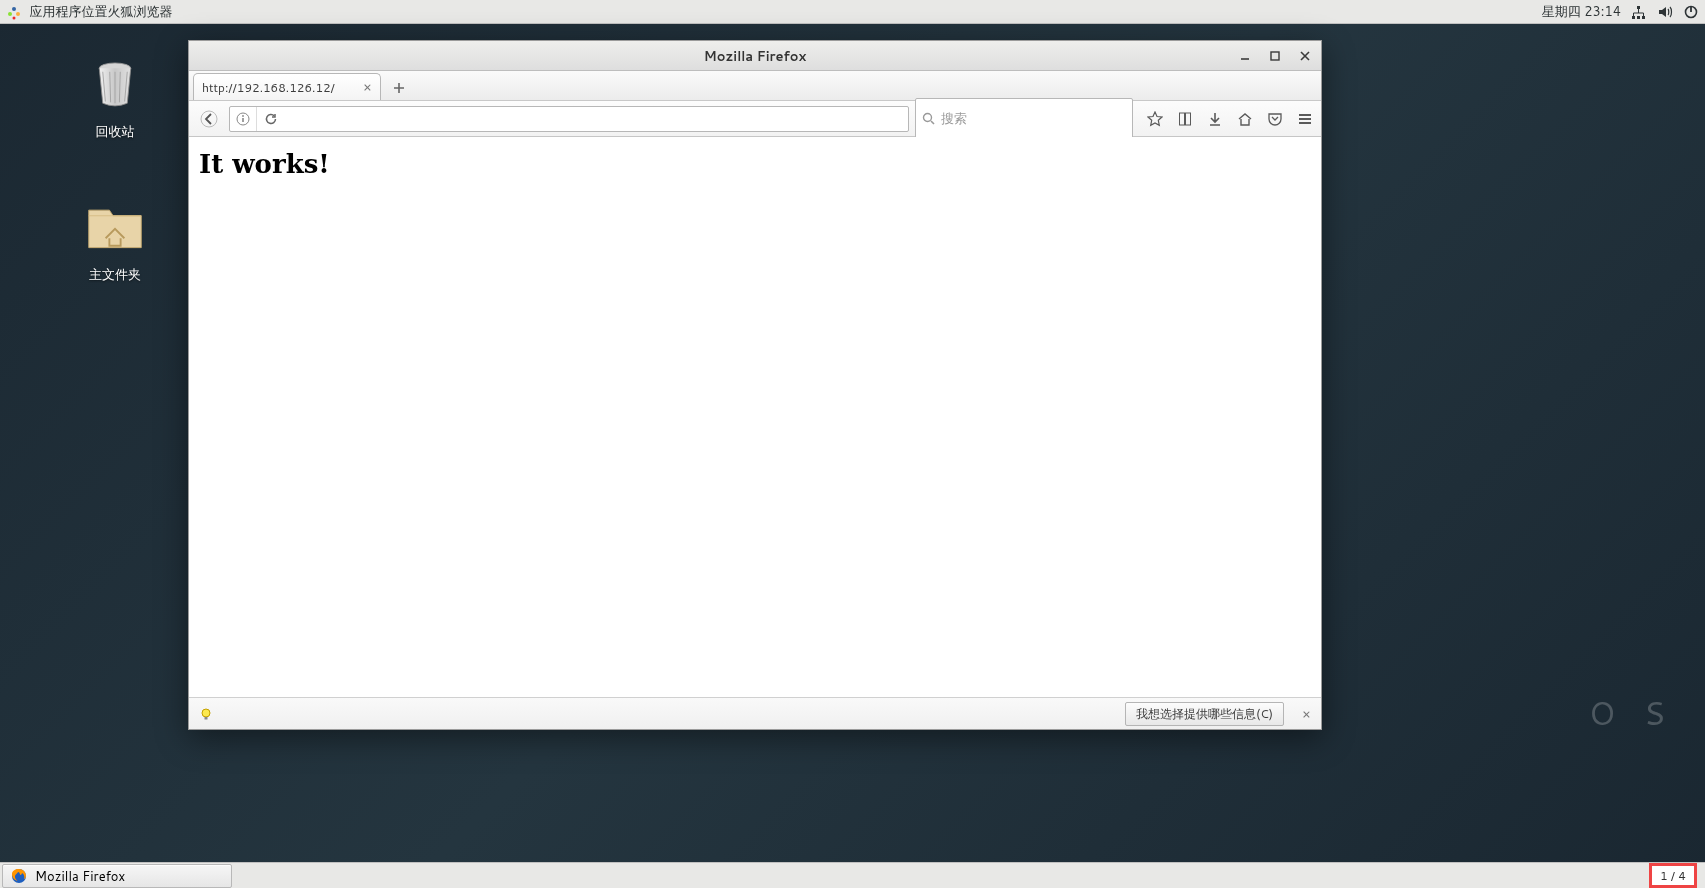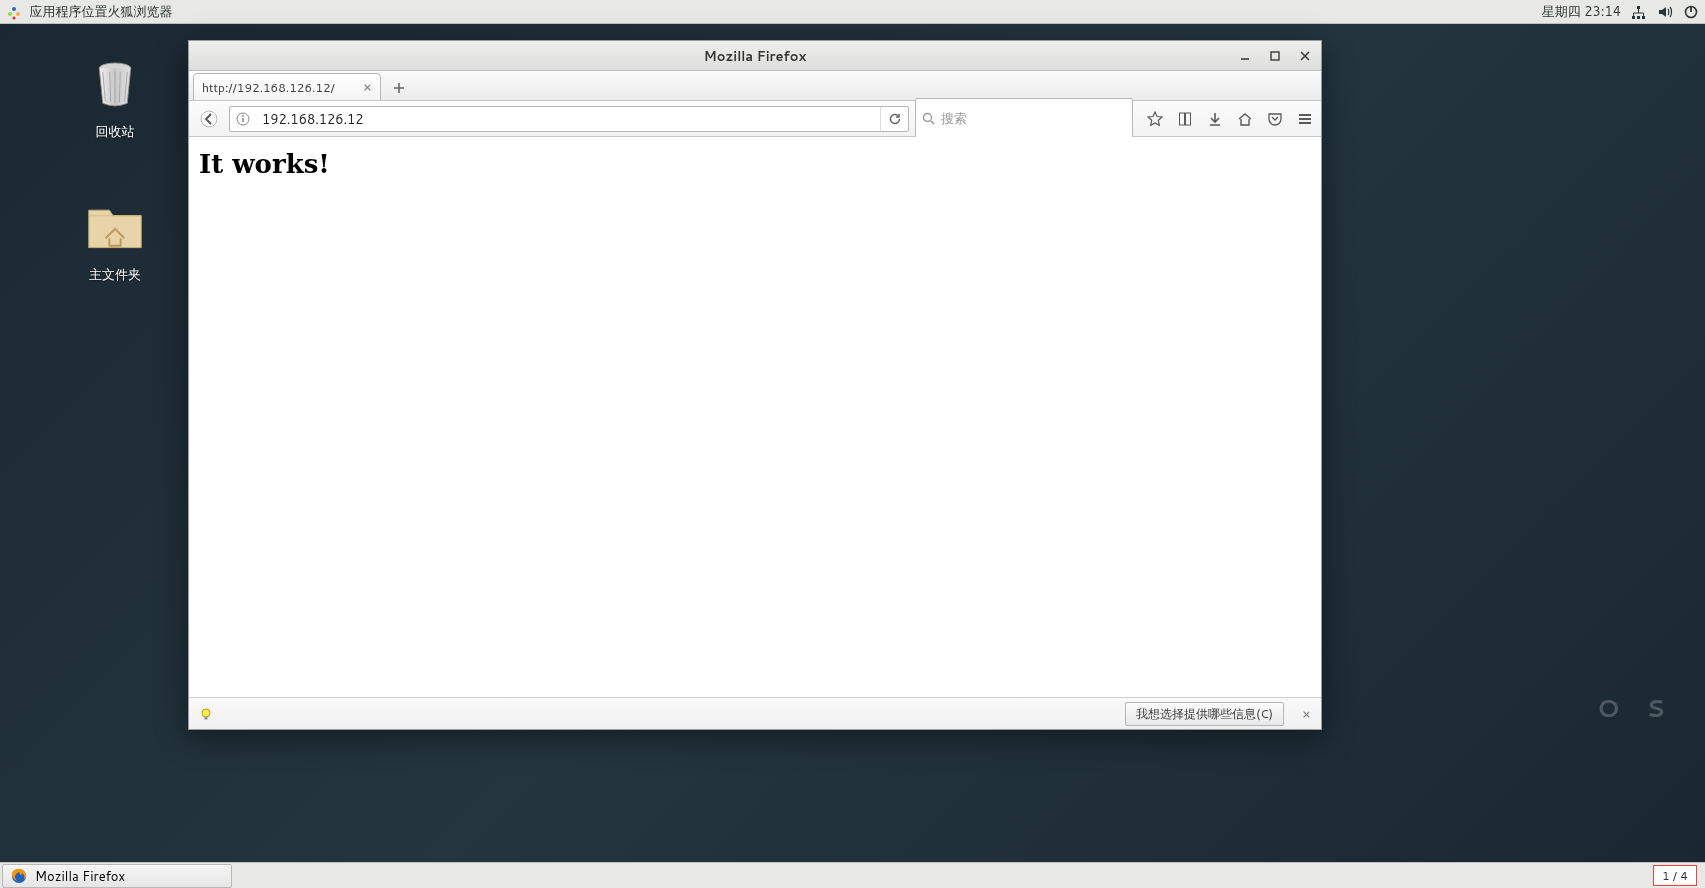--- a/index.html
+++ b/index.html
@@ -15,21 +15,21 @@
 .top-panel .tray-icon { width: 16px; height: 16px; display: inline-flex; align-items: center; justify-content: center; }
 
 
 .desktop-icon { position: absolute; width: 90px; text-align: center; color: #fff; font-size: 13px; }
 .desktop-icon .icon-box { width: 64px; height: 64px; margin: 0 auto 6px; display: flex; align-items: center; justify-content: center; }
 .desktop-icon .label { text-shadow: 0 1px 2px rgba(0,0,0,.6); }
 .trash-icon { position: absolute; top: 52px; left: 70px; }
 .home-icon { position: absolute; top: 195px; left: 70px; }
 
 
-.os-watermark { position: absolute; right: 30px; top: 690px; color: rgba(255,255,255,.22); font-size: 25px; letter-spacing: 10px; font-weight: 700; }
+.os-watermark { position: absolute; right: 30px; top: 690px; color: rgba(255,255,255,.22); font-size: 32px; letter-spacing: 10px; font-weight: 400; }
 
 
 .ff-window { position: absolute; left: 188px; top: 40px; width: 1134px; height: 690px; background: #fff; box-shadow: 0 8px 30px rgba(0,0,0,.45); border: 1px solid #9b9b9b; display: flex; flex-direction: column; }
 .ff-titlebar { height: 30px; background: linear-gradient(#eeeeec, #dedede); border-bottom: 1px solid #bdbdbd; display: flex; align-items: center; justify-content: center; position: relative; font-size: 13px; font-weight: bold; color: #333; }
 .ff-titlebar .win-controls { position: absolute; right: 6px; top: 0; height: 100%; display: flex; align-items: center; gap: 10px; }
 .ff-titlebar .win-btn { width: 20px; height: 20px; display: inline-flex; align-items: center; justify-content: center; font-size: 13px; color: #2e3436; }
 
 
 .ff-tabbar { height: 30px; background: linear-gradient(#fafafa, #ececec); border-bottom: 1px solid #c8c8c8; display: flex; align-items: flex-end; padding-left: 4px; }
 .ff-tab { height: 27px; min-width: 188px; background: linear-gradient(#ffffff, #f4f4f4); border: 1px solid #b7b7b7; border-bottom: none; border-top-left-radius: 5px; border-top-right-radius: 5px; display: flex; align-items: center; padding: 0 8px; font-size: 12px; color: #3b3b3b; position: relative; }
@@ -55,21 +55,21 @@
 .ff-notify { height: 32px; background: linear-gradient(#f9f9f9, #f0f0f0); border-top: 1px solid #d0d0d0; display: flex; align-items: center; padding: 0 10px; gap: 10px; font-size: 12.5px; color: #3b3b3b; }
 .ff-notify .bulb { width: 14px; height: 14px; }
 .ff-notify .spacer { flex: 1; }
 .ff-notify .choose-btn { height: 24px; padding: 0 10px; background: linear-gradient(#fcfcfc, #e8e8e8); border: 1px solid #b5b5b5; border-radius: 2px; font-size: 12px; display: inline-flex; align-items: center; }
 .ff-notify .close-x { font-size: 14px; color: #777; margin-left: 8px; }
 
 
 .bottom-bar { position: absolute; left: 0; right: 0; bottom: 0; height: 26px; background: #e8e8e6; border-top: 1px solid #c0c0c0; display: flex; align-items: center; font-size: 13px; }
 .task-btn { height: 24px; width: 230px; margin-left: 2px; background: linear-gradient(#f6f6f6, #e6e6e6); border: 1px solid #b8b8b8; border-radius: 2px; display: flex; align-items: center; padding: 0 8px; gap: 8px; box-shadow: inset 0 1px 0 rgba(255,255,255,.8); }
 .task-btn .fx-icon { width: 16px; height: 16px; }
-.ws-indicator { margin-left: auto; margin-right: 8px; color: #333; background: #fff; border: 1px solid #ef4444; padding: 1px 8px; font-size: 12px; }
+.ws-indicator { margin-left: auto; margin-right: 8px; color: #333; background: #fff; border: 3px solid #ef4444; padding: 1px 8px; font-size: 12px; }
 
 svg { display: block; }
 </style>
 </head>
 <body>
 
 <div class="top-panel">
   <div class="left">
     <span class="menu-item">
       <svg class="logo" viewBox="0 0 16 16">
@@ -182,21 +182,20 @@
         </svg>
     </span>
     <div class="urlbox">
       <span class="info-icon">
         <svg width="14" height="14" viewBox="0 0 14 14">
             <circle cx="7" cy="7" r="6" stroke="#888" fill="none"></circle>
             <line x1="7" y1="6" x2="7" y2="10" stroke="#888" stroke-width="1.6"></line>
             <circle cx="7" cy="4" r="0.9" fill="#888"></circle>
           </svg>
       </span>
-      <span class="url-text">192.168.126.12</span>
       <span class="reload">
         <svg width="14" height="14" viewBox="0 0 14 14">
             <path d="M11.5 7a4.5 4.5 0 1 1-1.3-3.2" stroke="#666" stroke-width="1.5" fill="none"></path>
             <path d="M11 2v3h-3" stroke="#666" stroke-width="1.5" fill="none"></path>
           </svg>
       </span>
     </div>
     <div class="searchbox">
       <svg width="13" height="13" viewBox="0 0 13 13">
           <circle cx="5.5" cy="5.5" r="4" stroke="#999" fill="none" stroke-width="1.4"></circle>

